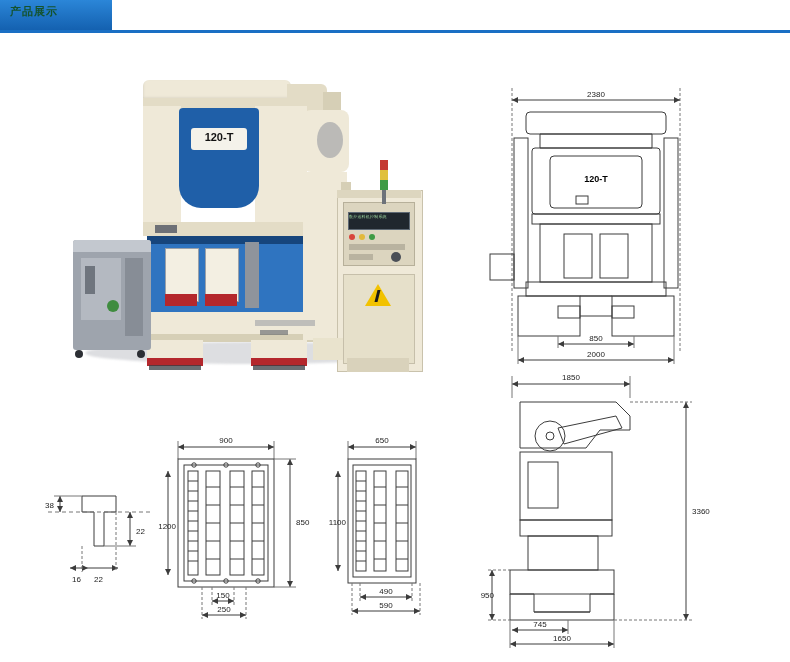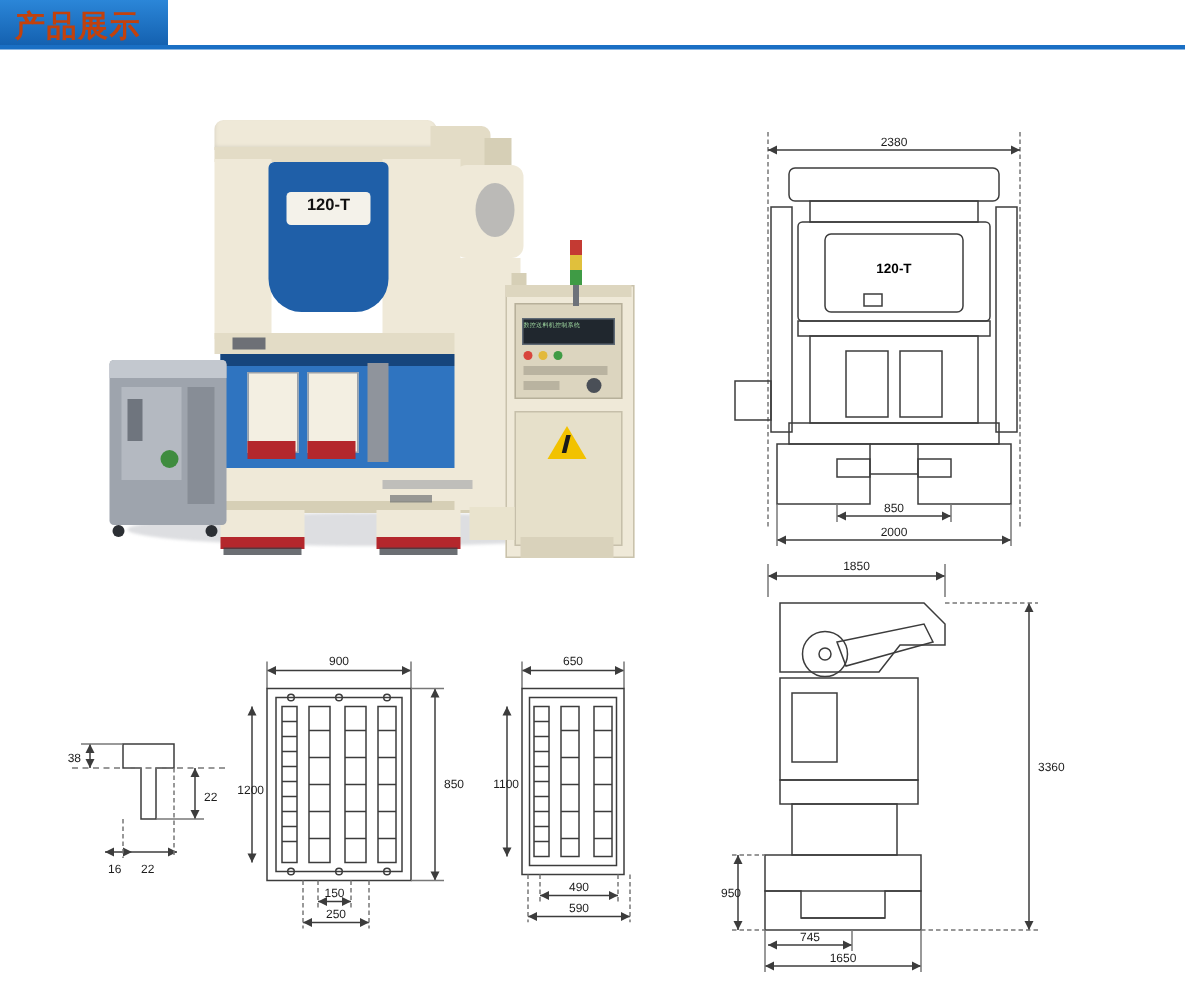--- a/index.html
+++ b/index.html
@@ -31,22 +31,22 @@
     width: 112px;
     height: 30px;
     background: #1a6fc4;
     background: linear-gradient(to bottom, #2b86d8 0%, #1461b0 100%);
     border-radius: 0 0 0 0;
   }
   #header-title {
     position: absolute;
     left: 10px;
     top: 4px;
-    color: #c2410c;
-    font-size: 20px;
+    color: #14532d;
+    font-size: 11px;
     font-weight: bold;
     letter-spacing: 1px;
     font-family: "DejaVu Sans", sans-serif;
   }
   #header-rule {
     position: absolute;
     left: 0;
     top: 30px;
     width: 790px;
     height: 3px;

